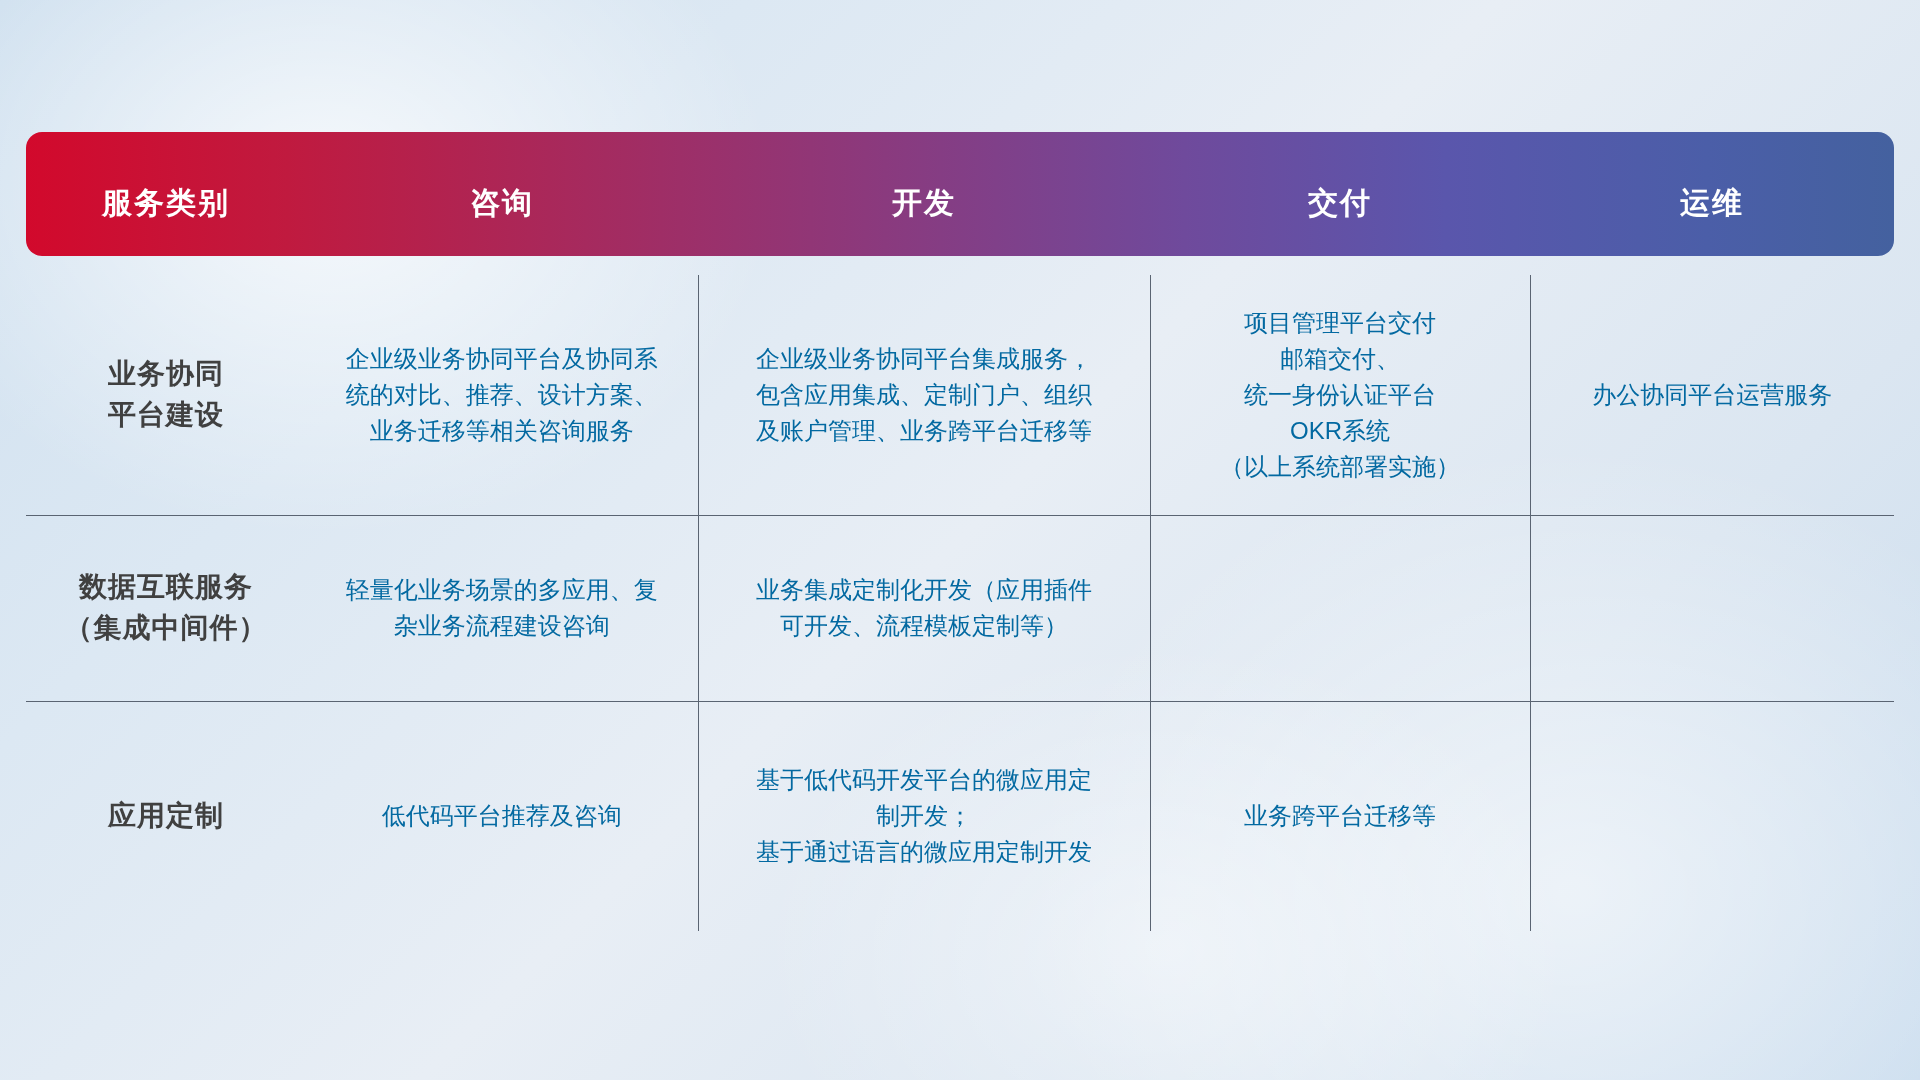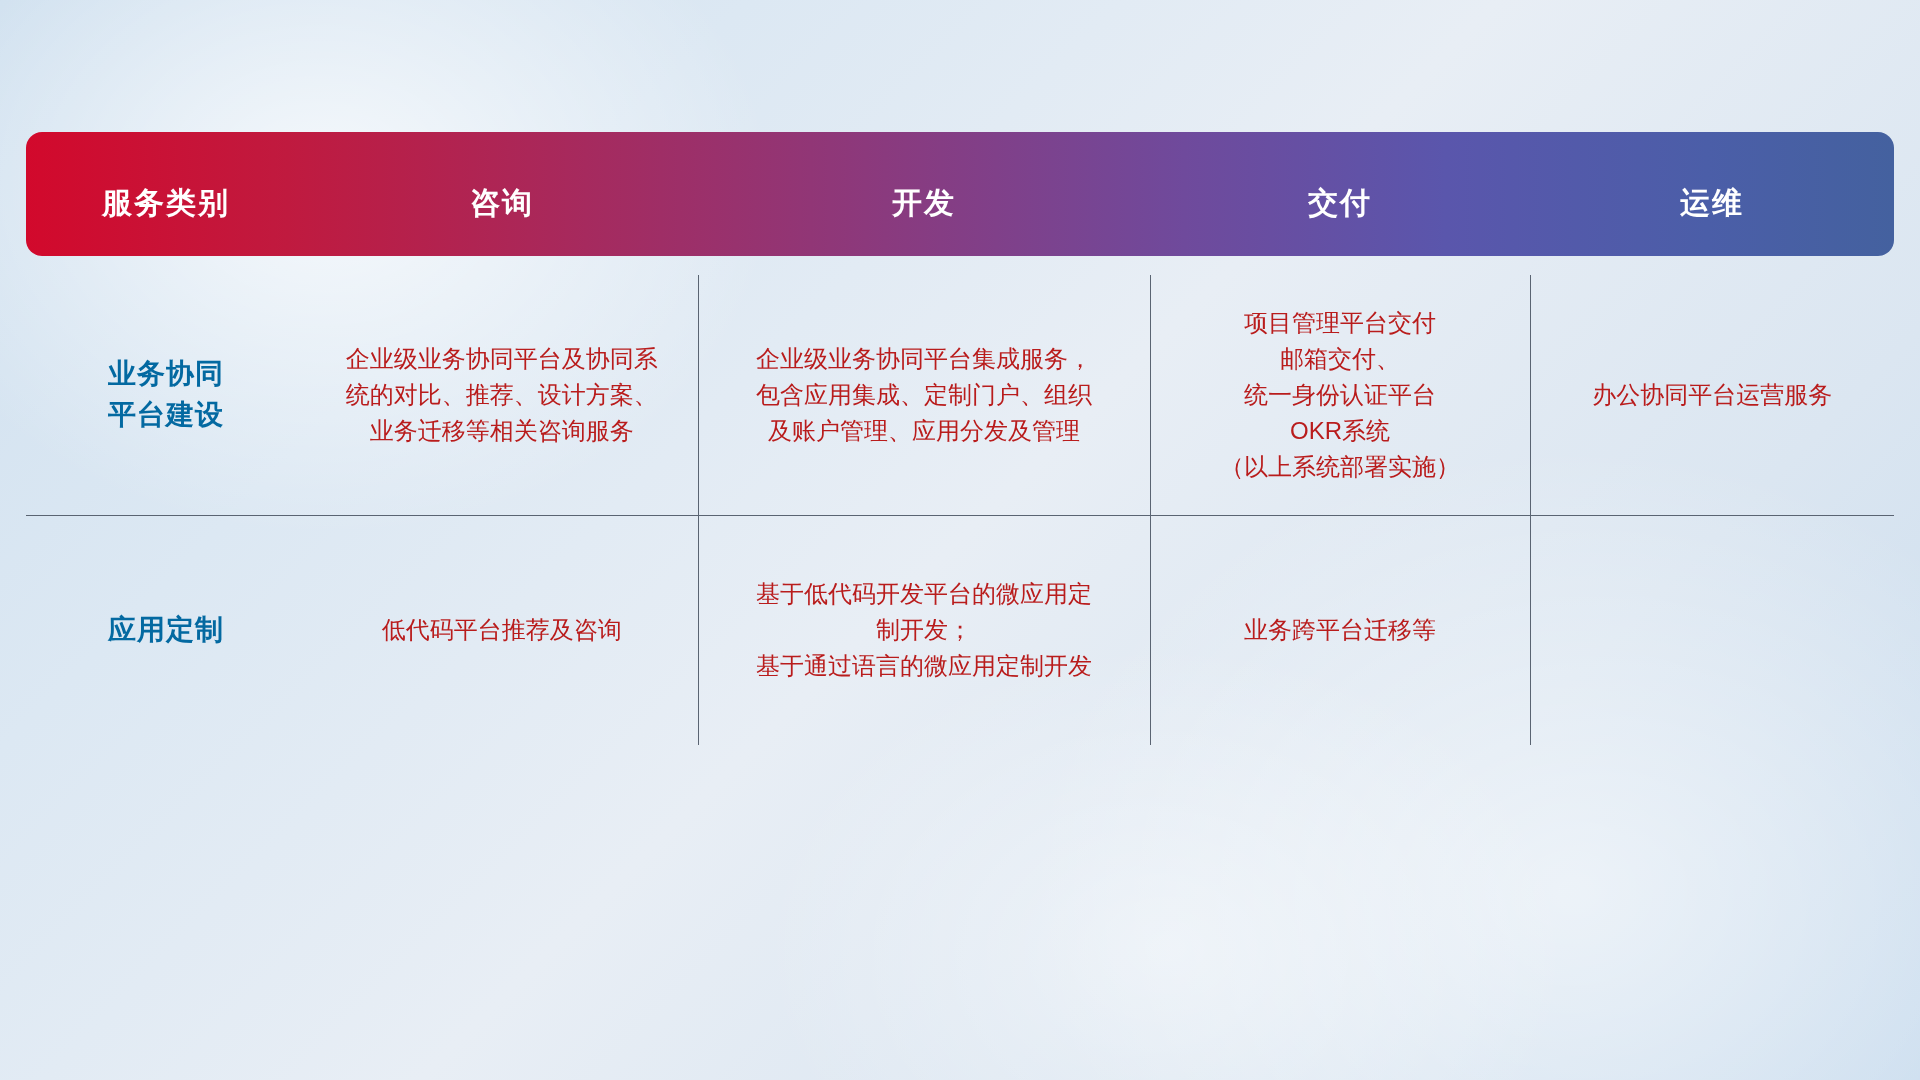--- a/index.html
+++ b/index.html
@@ -99,39 +99,39 @@
 
   
   tbody td {
     border: 1px solid #5a6472;
     border-left: none;
     border-right: none;
     vertical-align: middle;
     text-align: center;
     font-size: 24px;
     line-height: 1.5;
-    color: #b91c1c;
+    color: #0369a1;
     padding: 18px 20px;
     background: transparent;
   }
   tbody td.with-left-rule {
     border-left: 1px solid #5a6472;
   }
   tbody tr:first-child td {
     border-top: none;
   }
   tbody tr:last-child td {
     border-bottom: none;
     text-align: center;
   }
 
   td.cat-cell {
     font-size: 28px;
     font-weight: bold;
-    color: #0369a1;
+    color: #404040;
     letter-spacing: 1px;
     line-height: 1.45;
   }
 
   .cell-text {
     display: block;
     white-space: pre-line;
   }
 
   
@@ -179,33 +179,53 @@
 平台建设</span>
         </td>
         <td>
           <span class="cell-text">企业级业务协同平台及协同系
 统的对比、推荐、设计方案、
 业务迁移等相关咨询服务</span>
         </td>
         <td class="with-left-rule">
           <span class="cell-text">企业级业务协同平台集成服务，
 包含应用集成、定制门户、组织
-及账户管理、应用分发及管理</span>
+及账户管理、业务跨平台迁移等</span>
         </td>
         <td class="with-left-rule">
           <span class="cell-text">项目管理平台交付
 邮箱交付、
 统一身份认证平台
 OKR系统
 （以上系统部署实施）</span>
         </td>
         <td class="with-left-rule">
           <span class="cell-text">办公协同平台运营服务</span>
         </td>
       </tr>
+      <tr class="r2">
+        <td class="cat-cell">
+          <span class="cell-text">数据互联服务
+（集成中间件）</span>
+        </td>
+        <td>
+          <span class="cell-text">轻量化业务场景的多应用、复
+杂业务流程建设咨询</span>
+        </td>
+        <td class="with-left-rule">
+          <span class="cell-text">业务集成定制化开发（应用插件
+可开发、流程模板定制等）</span>
+        </td>
+        <td class="with-left-rule">
+          <span class="cell-text"></span>
+        </td>
+        <td class="with-left-rule">
+          <span class="cell-text"></span>
+        </td>
+      </tr>
       <tr class="r3">
         <td class="cat-cell">
           <span class="cell-text">应用定制</span>
         </td>
         <td>
           <span class="cell-text">低代码平台推荐及咨询</span>
         </td>
         <td class="with-left-rule">
           <span class="cell-text">基于低代码开发平台的微应用定
 制开发；

